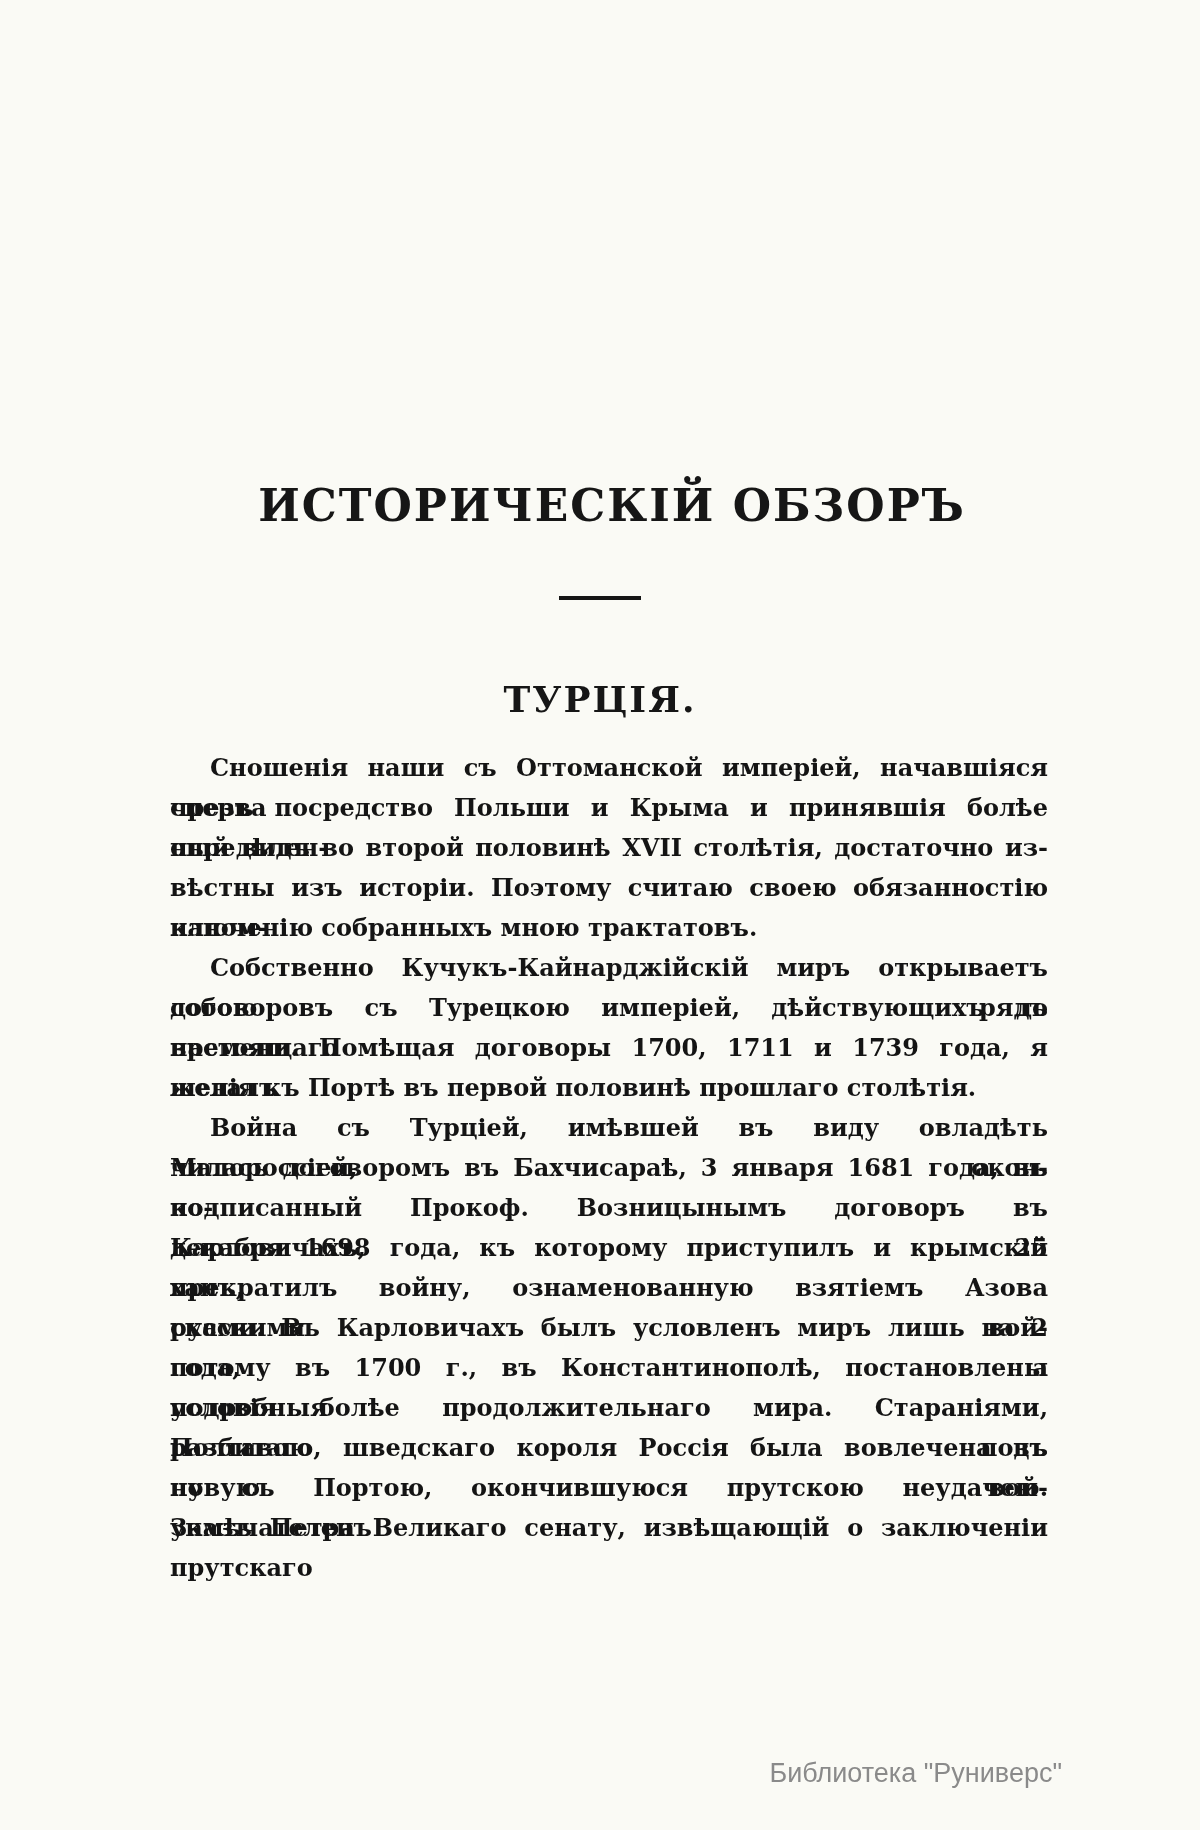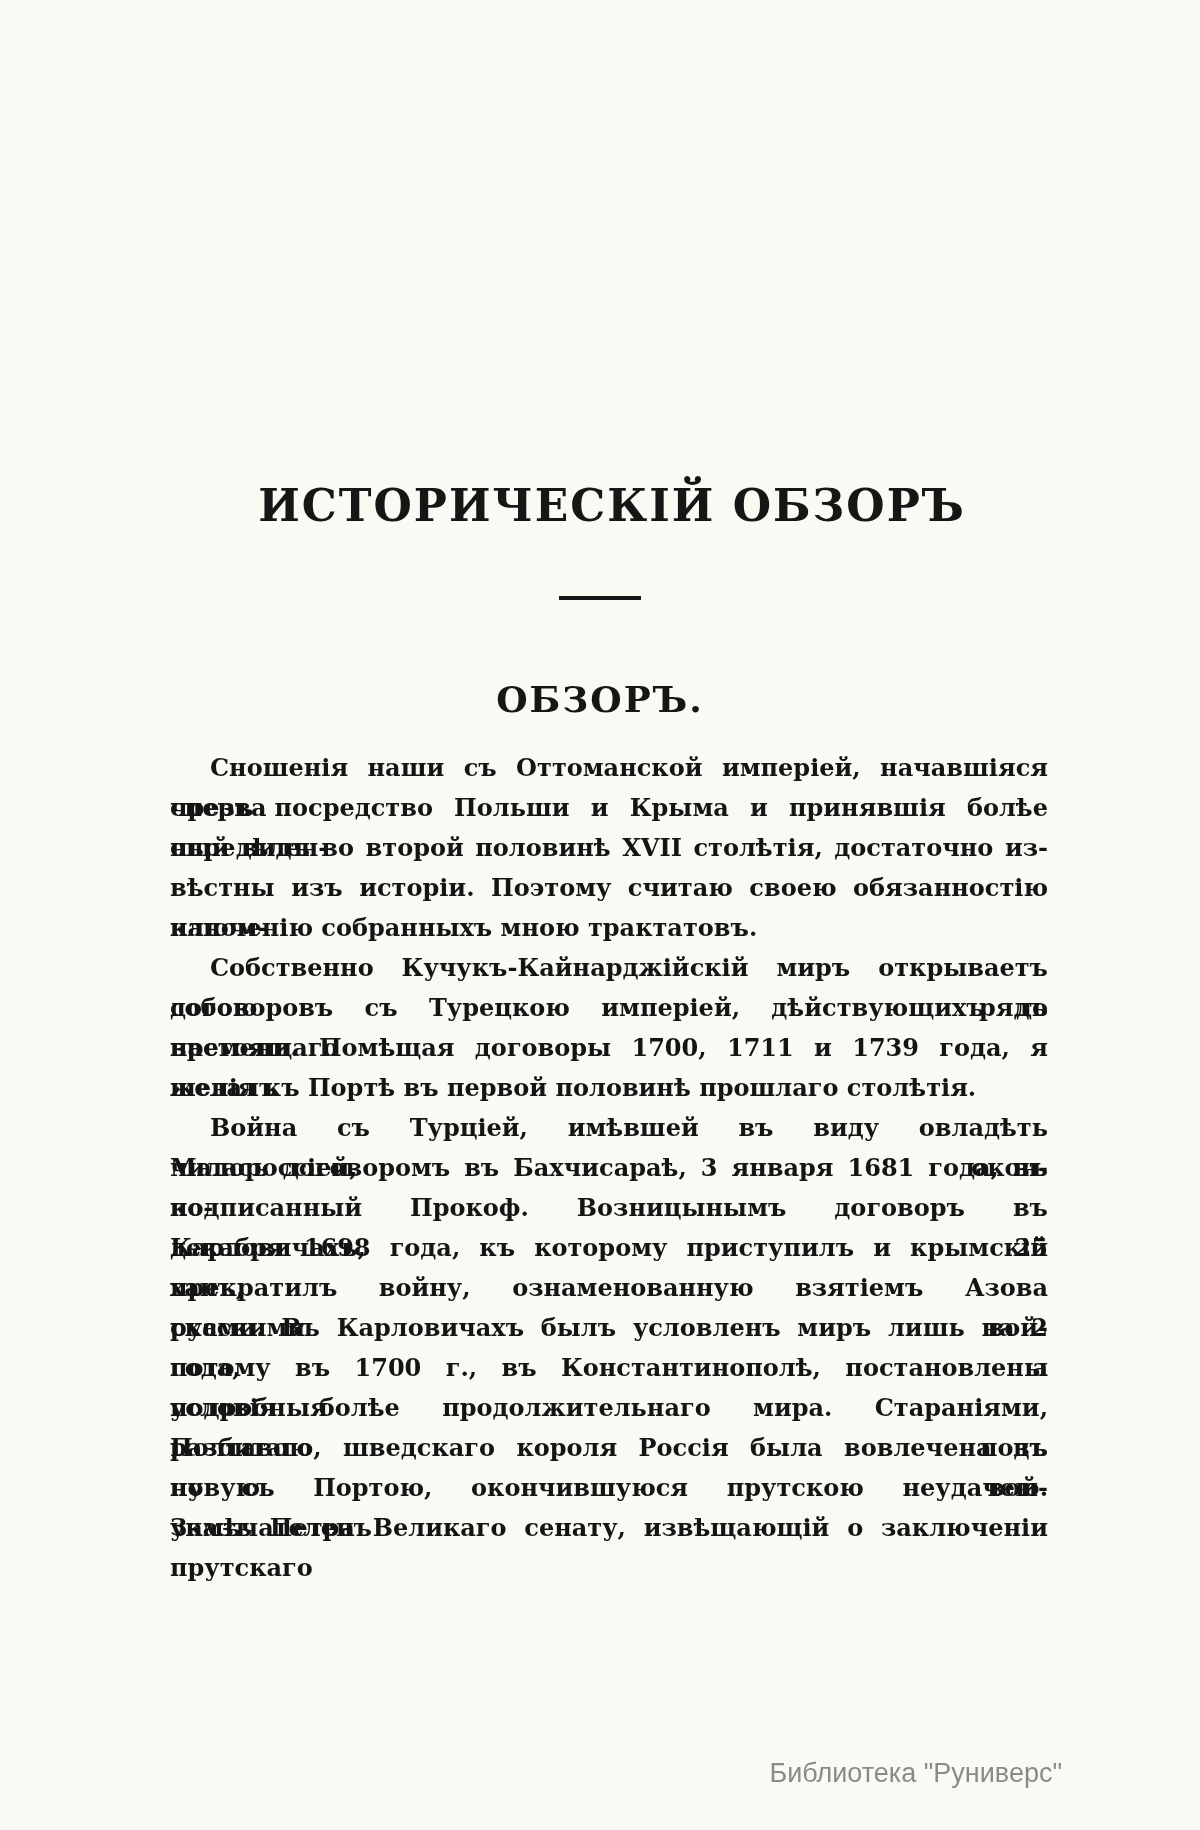--- a/index.html
+++ b/index.html
@@ -85,21 +85,21 @@
 </style>
 </head>
 <body>
 
 <div class="page">
 
   <h1 class="title">ИСТОРИЧЕСКІЙ ОБЗОРЪ</h1>
 
   <div class="divider"></div>
 
-  <h2 class="heading">ОБЗОРЪ.</h2>
+  <h2 class="heading">ТУРЦІЯ.</h2>
 
   <div class="body-text">
     <div class="ln indent">Сношенія наши съ Оттоманской имперіей, начавшіяся сперва</div>
     <div class="ln">чрезъ посредство Польши и Крыма и принявшія болѣе опредѣлен-</div>
     <div class="ln">ный видъ во второй половинѣ XVII столѣтія, достаточно из-</div>
     <div class="ln">вѣстны изъ исторіи. Поэтому считаю своею обязанностію напом-</div>
     <div class="ln parend">ключенію собранныхъ мною трактатовъ.</div>
     <div class="ln indent">Собственно Кучукъ-Кайнарджійскій миръ открываетъ собою рядъ</div>
     <div class="ln">договоровъ съ Турецкою имперіей, дѣйствующихъ до настоящаго</div>
     <div class="ln">времени. Помѣщая договоры 1700, 1711 и 1739 года, я желалъ</div>

